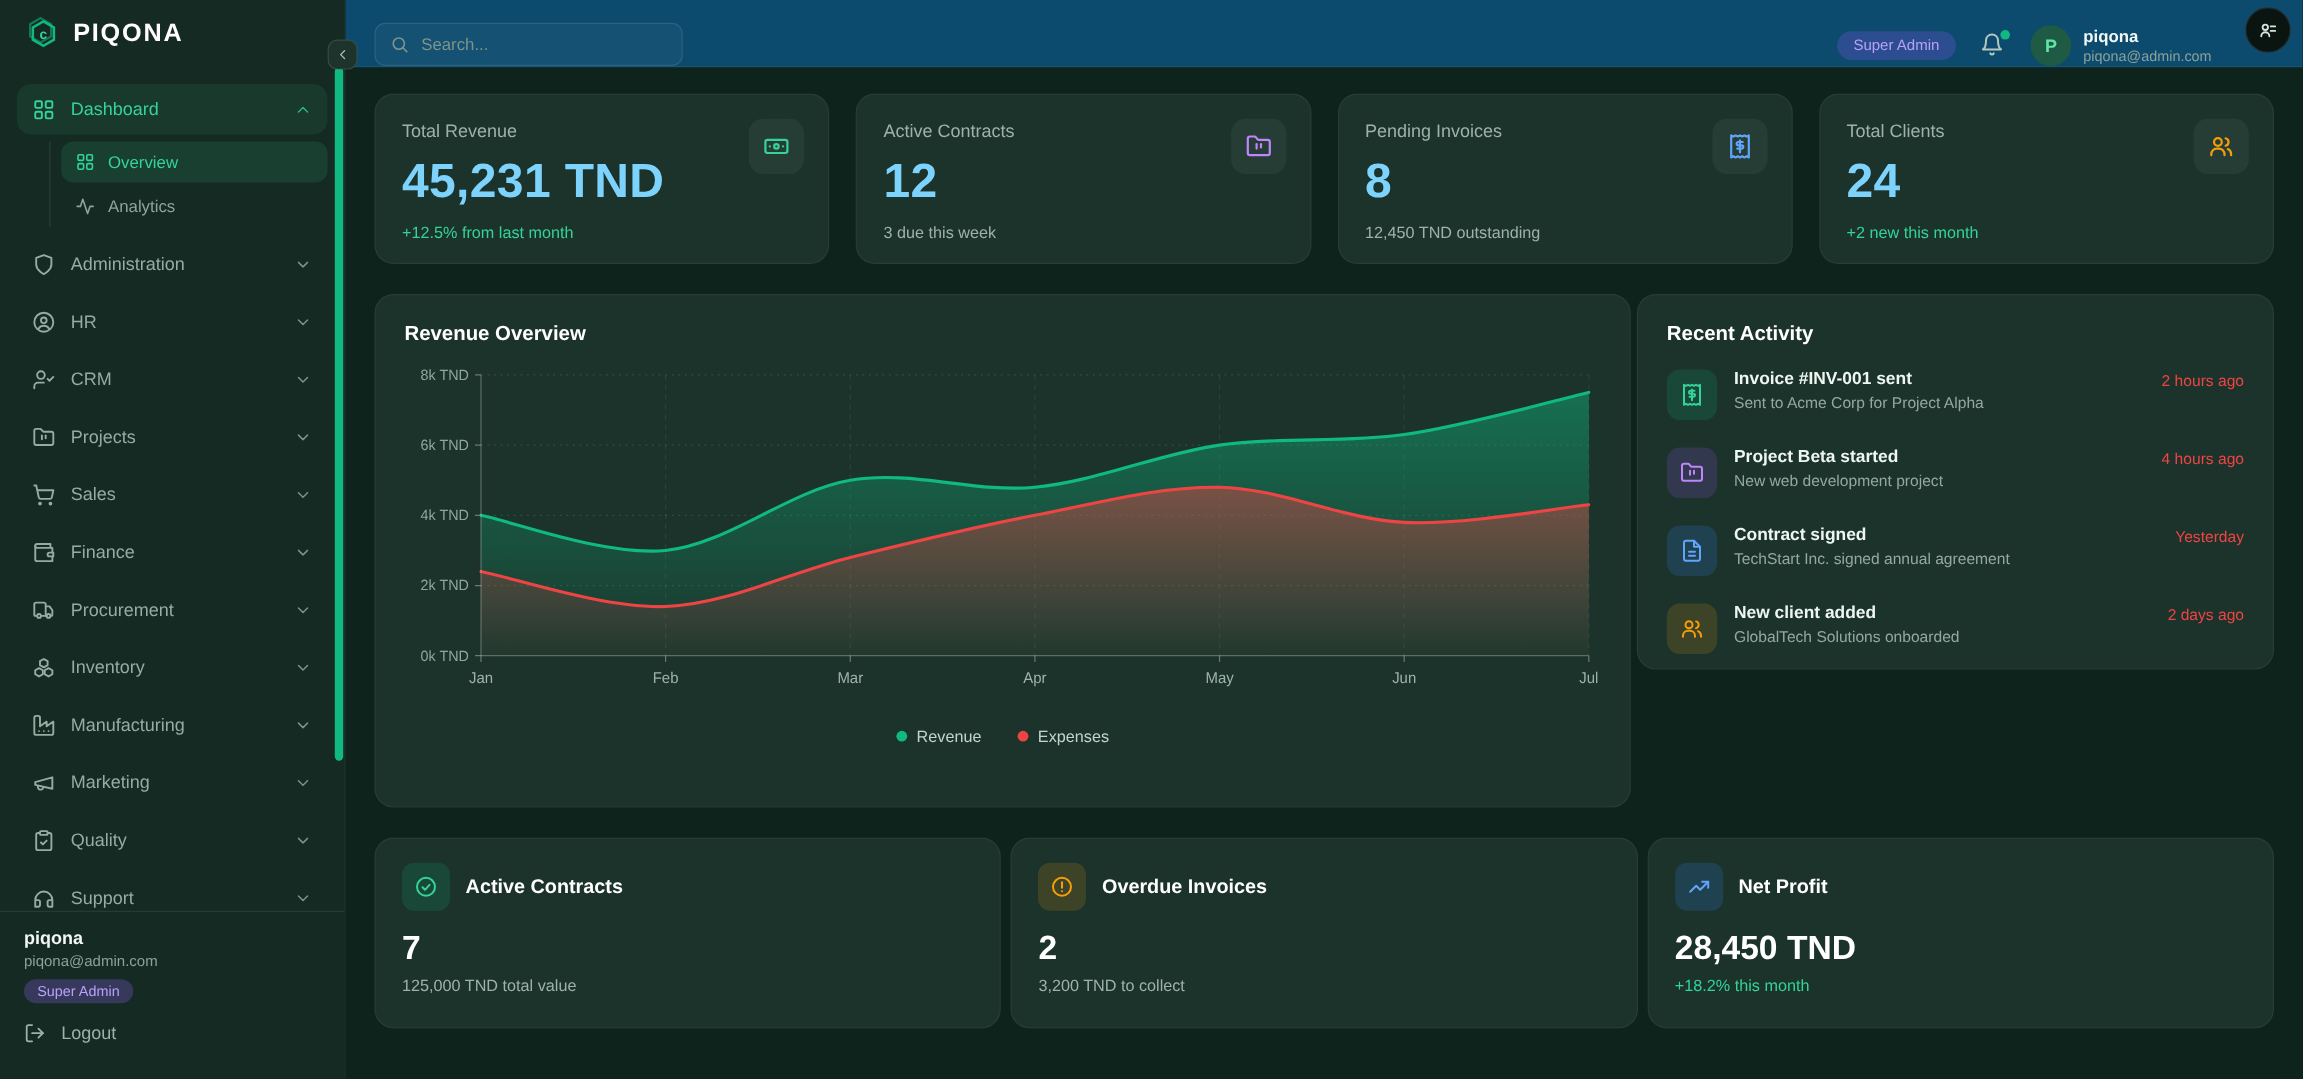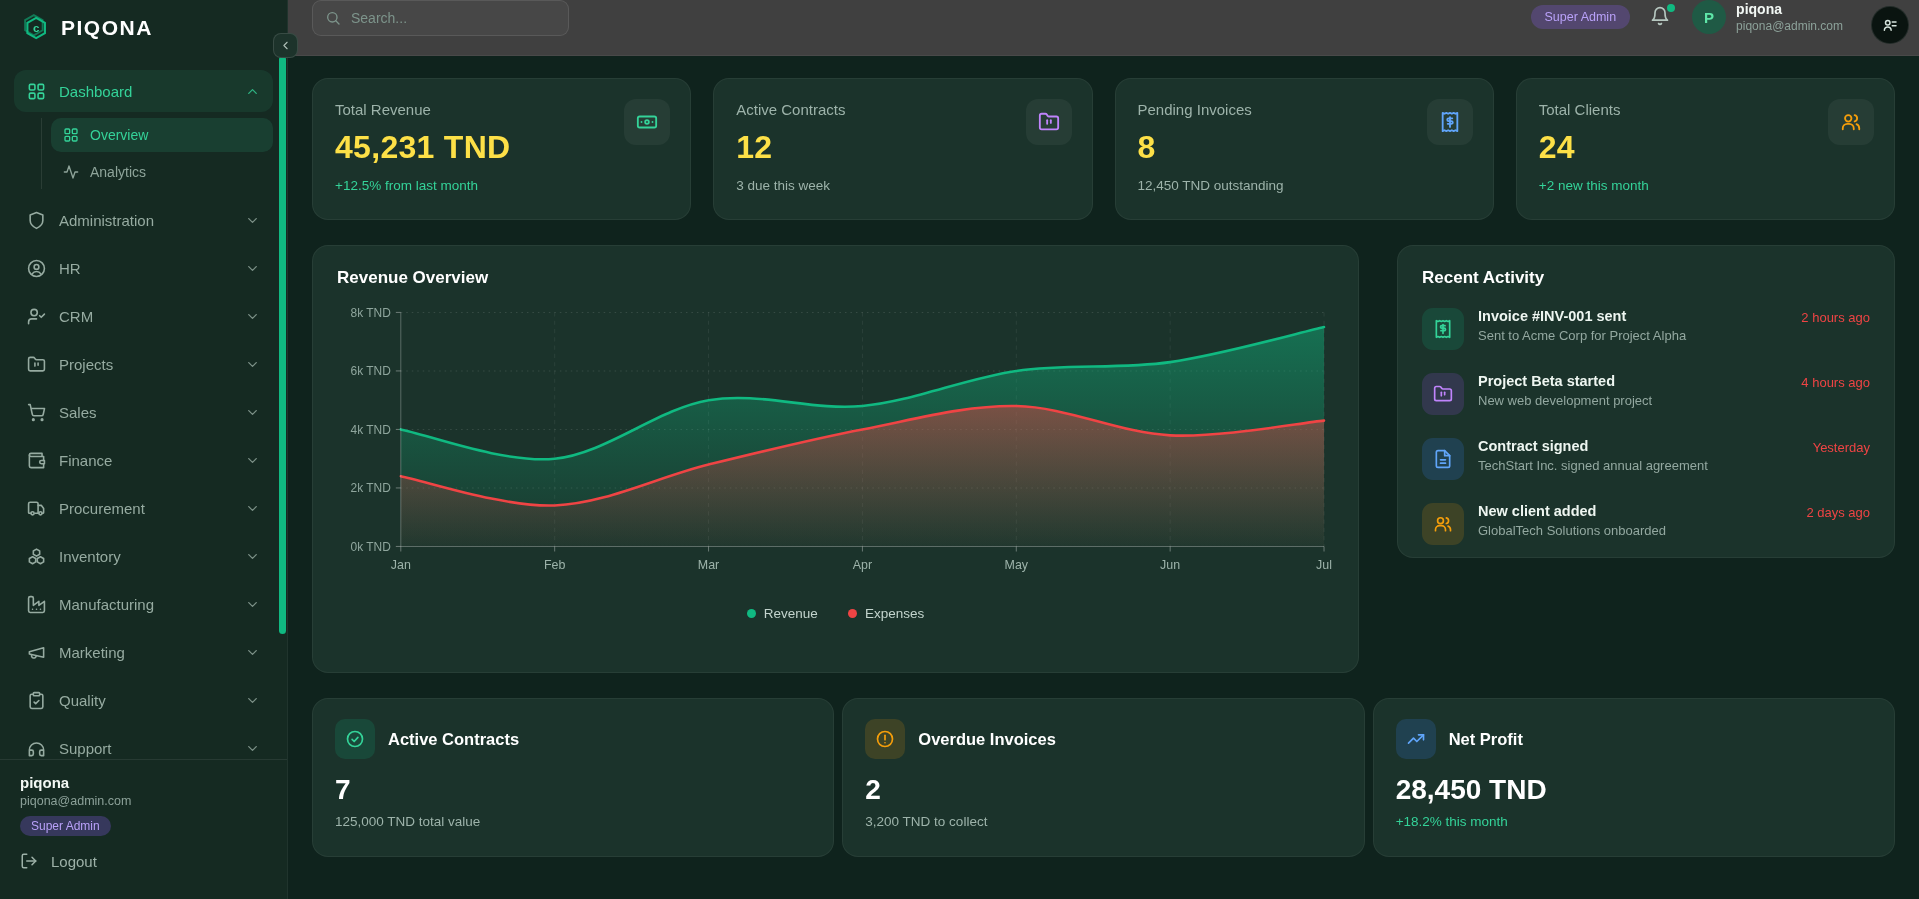--- a/index.html
+++ b/index.html
@@ -60,22 +60,22 @@
   .collapse-btn {
     position:absolute; top:33px; right:-11px; width:25px; height:25px; z-index:5;
     border-radius:8px; background:#1d332b; border:1px solid rgba(255,255,255,0.12);
     display:flex; align-items:center; justify-content:center; color:#aebfb7; cursor:pointer;
   }
   .collapse-btn svg { width:13px; height:13px; }
 
   
   .rightcol { flex:1; display:flex; flex-direction:column; min-width:0; position:relative; }
   .topbar {
-    height:56px; flex:none; display:flex; align-items:flex-start; padding:0 24px;
-    border-bottom:1px solid rgba(255,255,255,0.05); background:#404040;
+    height:56px; flex:none; display:flex; align-items:flex-end; padding:0 24px;
+    border-bottom:1px solid rgba(255,255,255,0.05); background:#0c4a6e;
   }
   .searchbox {
     width:257px; height:36px; border-radius:9px;
     background:rgba(255,255,255,0.04); border:1px solid rgba(255,255,255,0.10);
     display:flex; align-items:center; gap:10px; padding:0 12px; color:#7d948b;
   }
   .searchbox svg { width:16px; height:16px; flex:none; }
   .searchbox input {
     flex:1; background:transparent; border:none; outline:none;
     color:#cfe0d9; font-size:14px; font-family:"Liberation Sans", sans-serif;
@@ -105,31 +105,31 @@
   .corner-btn svg { width:18px; height:18px; }
 
   
   .content { flex:1; padding:22px 24px; display:flex; flex-direction:column; gap:25px; overflow:hidden; }
   .card {
     background:#1b332b; border:1px solid rgba(255,255,255,0.055); border-radius:16px;
   }
   .stats-row { display:grid; grid-template-columns:repeat(4,1fr); gap:22px; }
   .stat-card { height:142px; padding:22px; position:relative; }
   .stat-label { font-size:15px; color:#9db3aa; }
-  .stat-value { font-size:32px; font-weight:bold; color:#fde047; margin-top:11px; letter-spacing:.3px; }
+  .stat-value { font-size:40px; font-weight:bold; color:#7dd3fc; margin-top:11px; letter-spacing:.3px; }
   .stat-sub { font-size:13.5px; margin-top:12px; }
   .sub-positive { color:#34d399; }
   .sub-neutral { color:#9db3aa; }
   .stat-iconbox {
     position:absolute; top:20px; right:20px; width:46px; height:46px; border-radius:12px;
     background:rgba(255,255,255,0.05); display:flex; align-items:center; justify-content:center;
   }
   .stat-iconbox svg { width:22px; height:22px; }
 
-  .mid-row { display:flex; gap:38px; align-items:flex-start; }
+  .mid-row { display:flex; gap:5px; align-items:flex-start; }
   .chart-card { width:1047px; flex:none; height:428px; padding:22px 24px; }
   .card-title { font-size:17px; font-weight:bold; color:#ffffff; }
   .chart-wrap { margin-top:12px; }
   .chart-wrap svg { width:100%; height:292px; display:block; }
   .legend { display:flex; justify-content:center; gap:30px; margin-top:14px; }
   .legend-item { display:flex; align-items:center; gap:8px; font-size:13.5px; color:#c3d4cd; }
   .legend-dot { width:9px; height:9px; border-radius:50%; }
 
   .activity-card { flex:1; height:313px; padding:22px 24px; }
   .act-list { margin-top:20px; }

